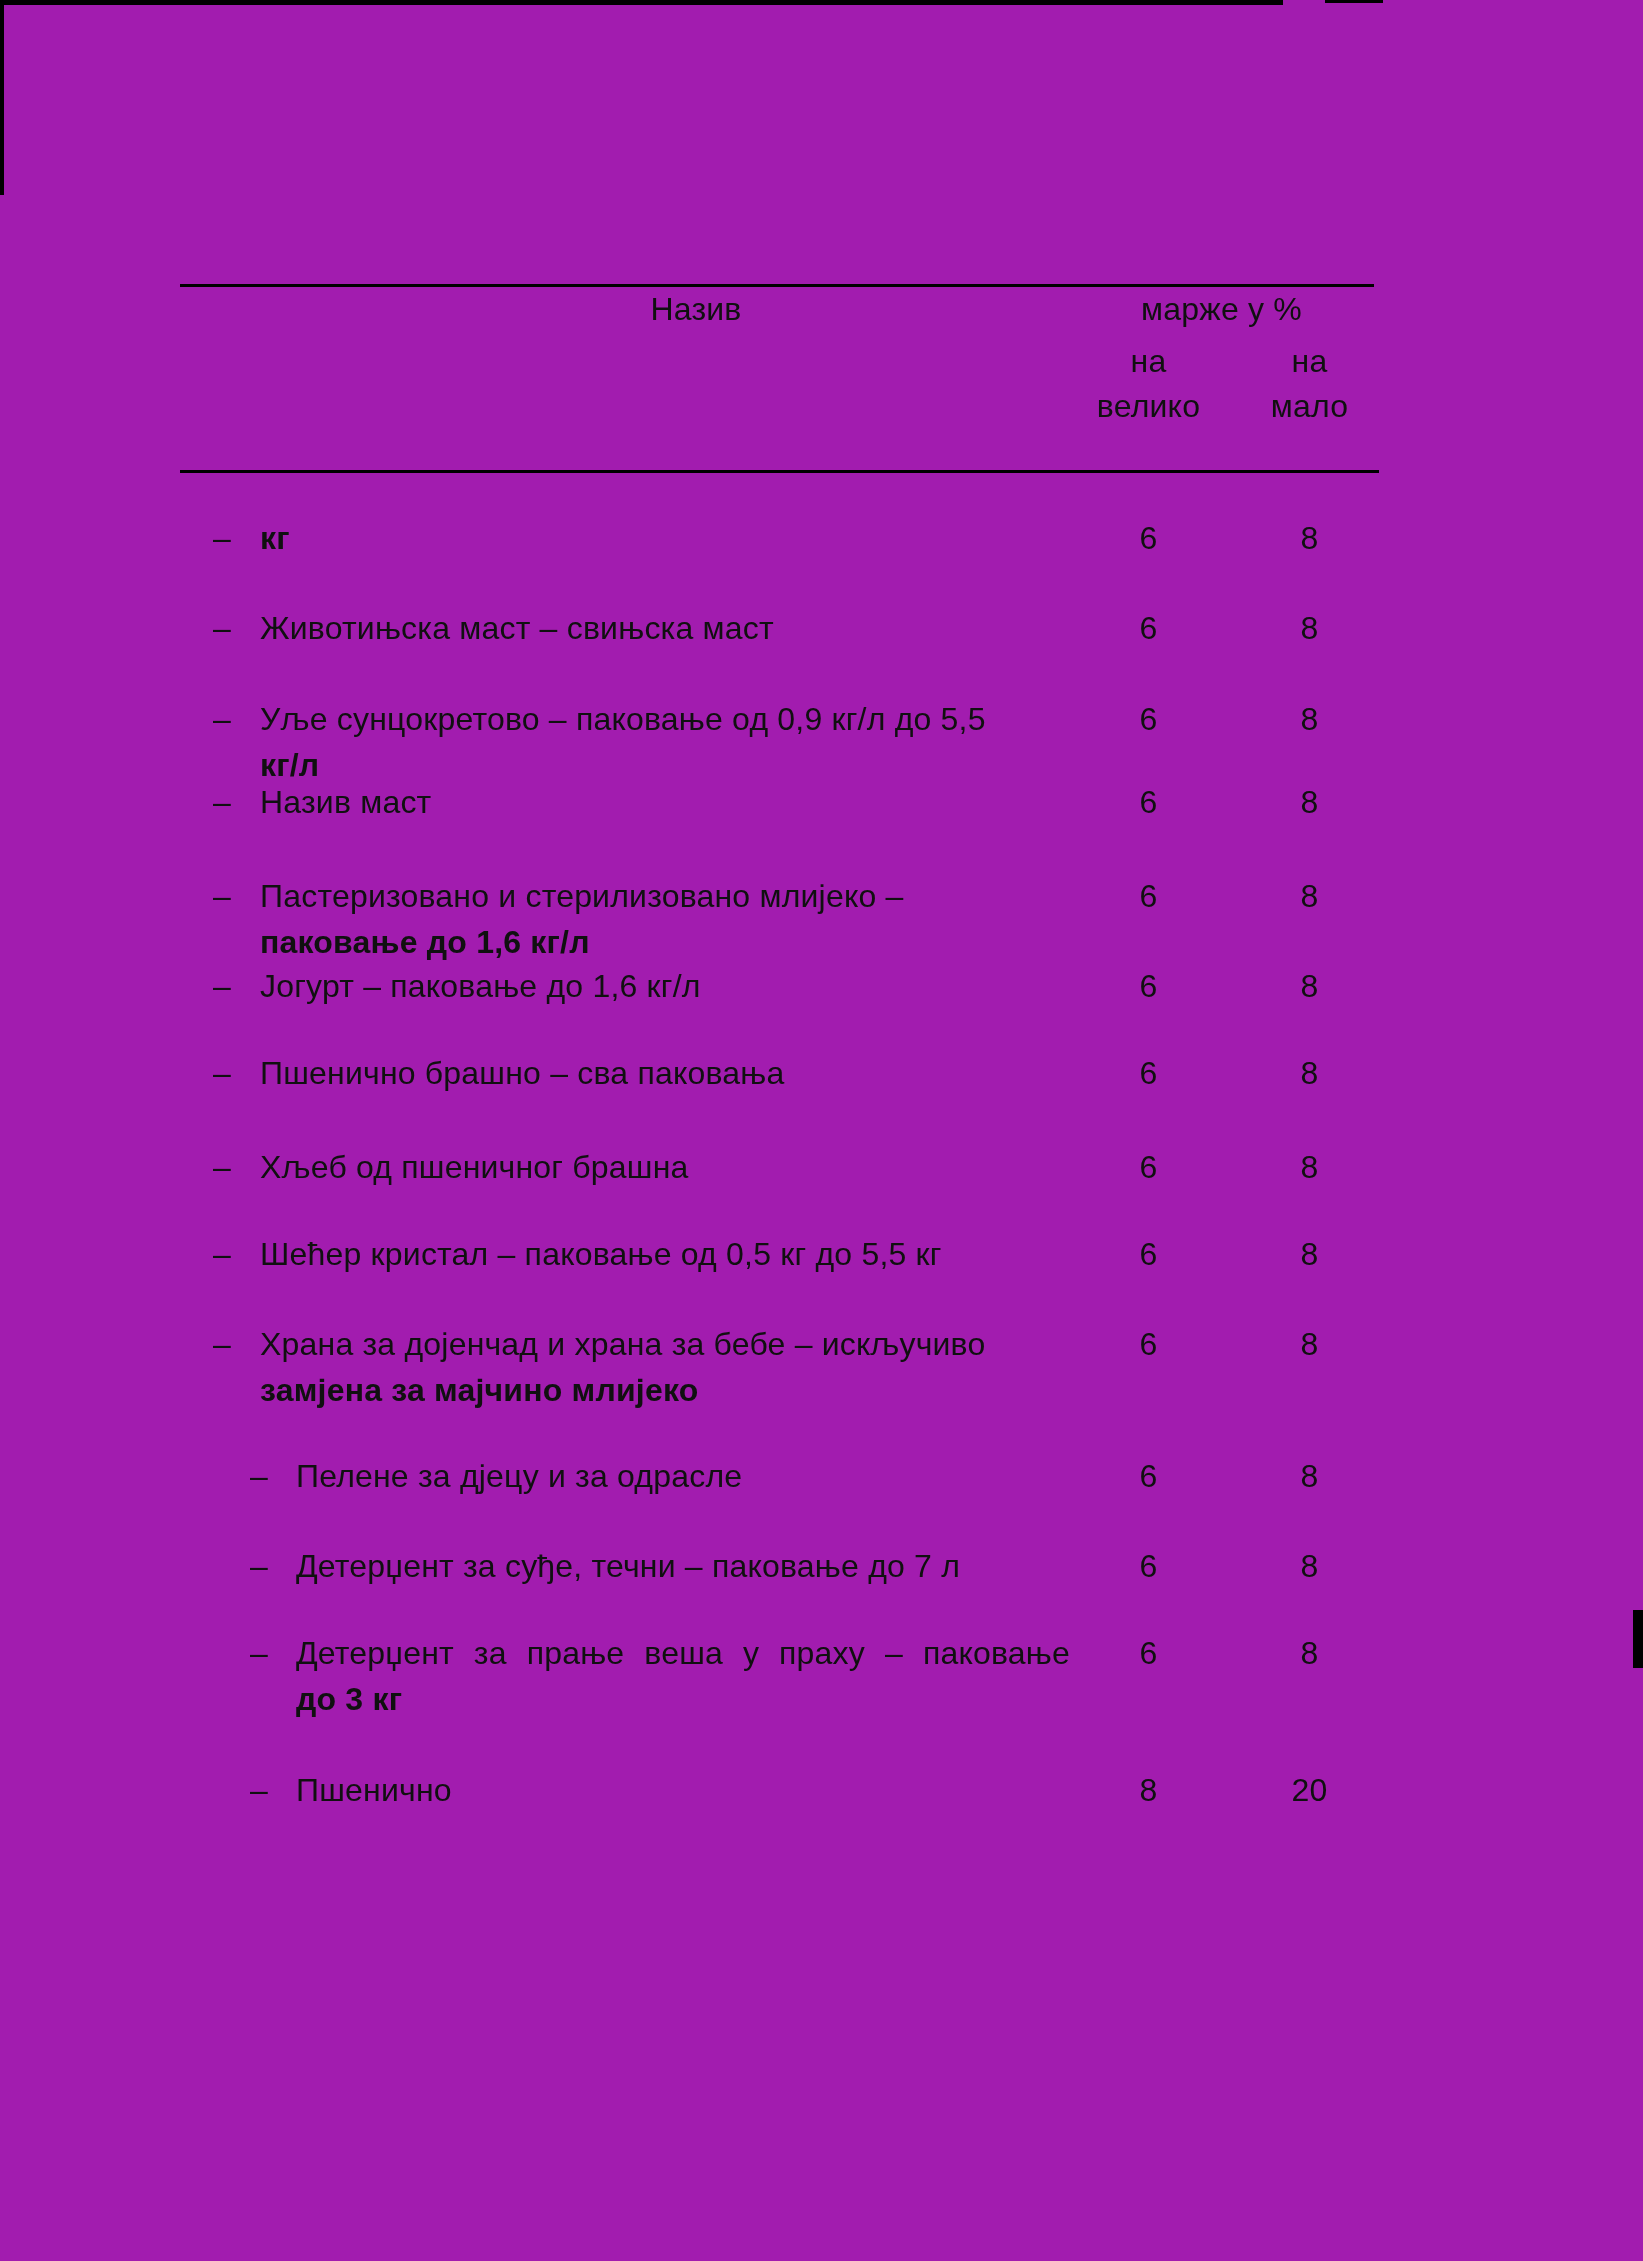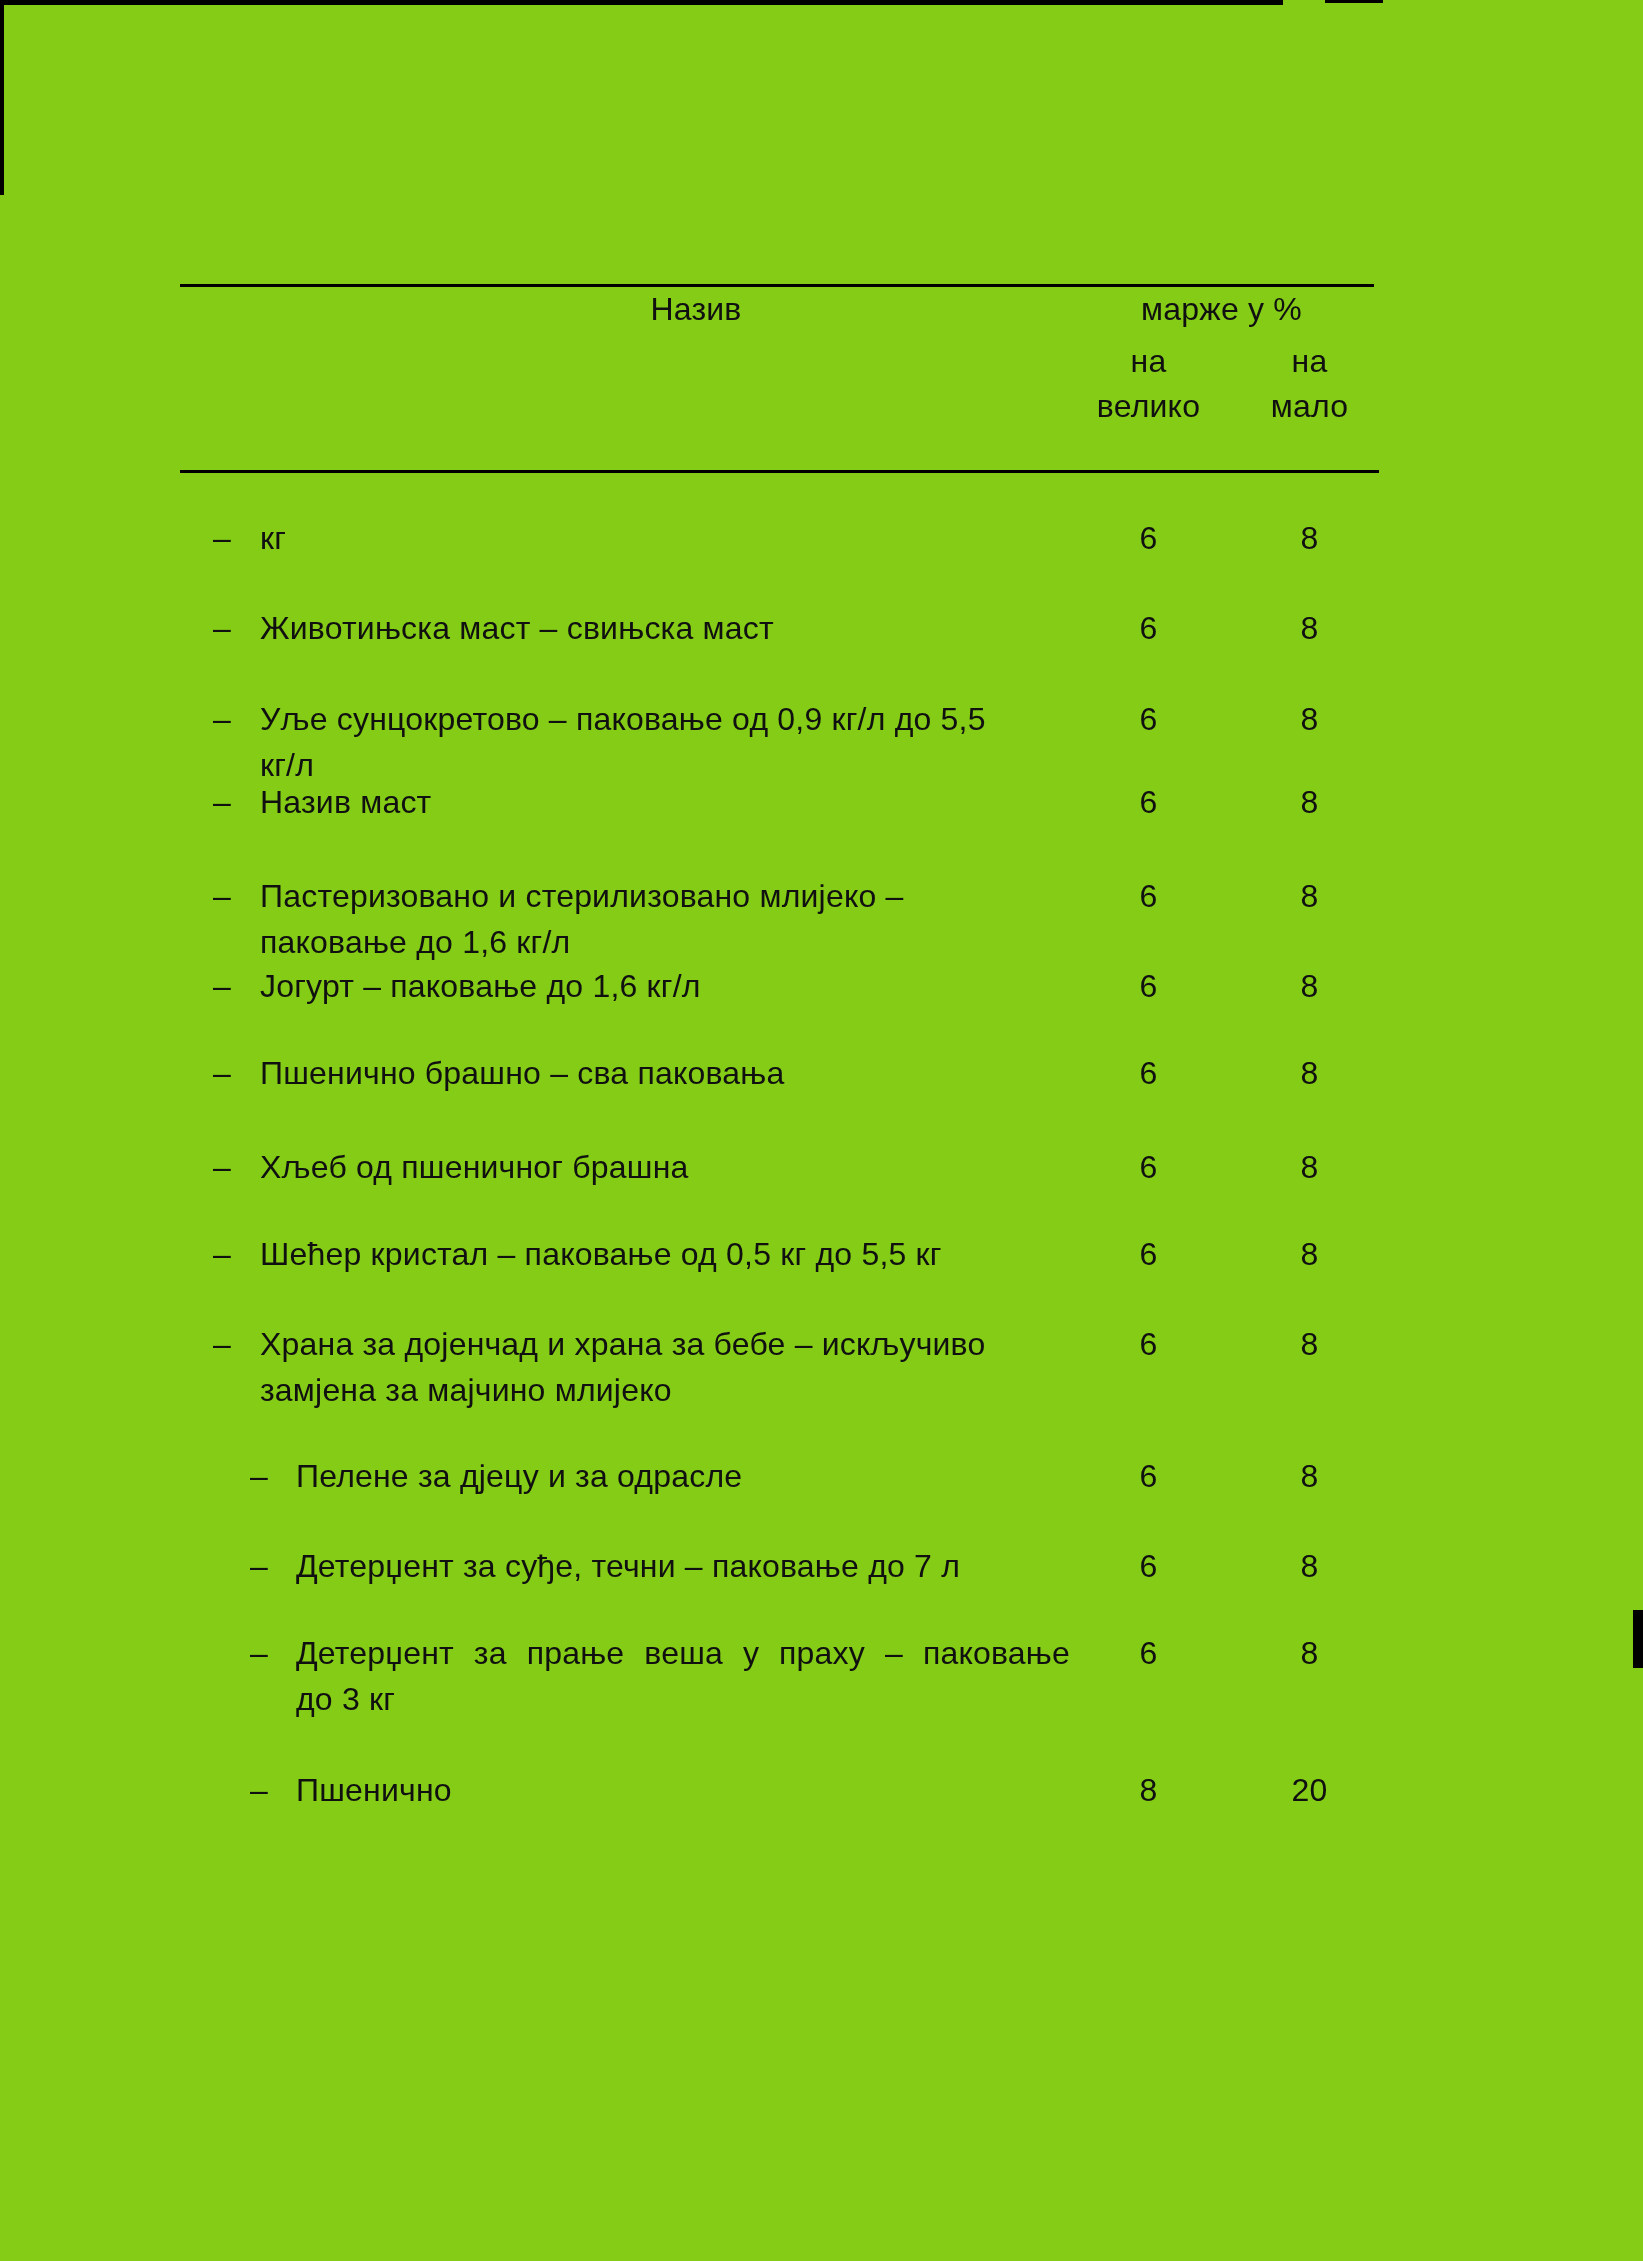--- a/index.html
+++ b/index.html
@@ -1,19 +1,19 @@
 <!DOCTYPE html>
 <html style="font-size:10.3px"><head>
 <meta charset="utf-8">
 <style>
   html,body{margin:0;padding:0;background:#e8e8e8;}
   .page{
     position:relative;
     width:1644px;height:2261px;
-    background:#84cc16;
+    background:#a21caf;
     overflow:hidden;
     font-family:"Liberation Sans", sans-serif;
     color:#101010;
     letter-spacing:0.2px;
   }
   
   .art{position:absolute;background:#000000;}
   .art-top{left:0;top:0;width:1283px;height:4.5px;}
   .art-top2{left:1325px;top:0;width:58px;height:2.6px;}
   .art-left{left:0;top:0;width:3.9px;height:195px;}
@@ -32,21 +32,21 @@
   .hdr-r2{left:1245px;top:387px;width:129px;}
   
   .row{position:absolute;left:0;width:1644px;font-size:32px;line-height:46px;}
   .row .dash{position:absolute;top:0;}
   .row .txt{position:absolute;top:0;}
   .main .dash{left:213px;}
   .main .txt{left:260px;width:810px;}
   .sub .dash{left:250px;}
   .sub .txt{left:296px;width:774px;}
   .l1,.l2{display:block;white-space:nowrap;}
-  .l2{white-space:normal;}
+  .l2{white-space:normal;font-weight:bold;}
   .justify .l1{text-align:justify;text-align-last:justify;}
   .v{position:absolute;top:0;width:129px;text-align:center;}
   .v-w{left:1084px;}
   .v-r{left:1245px;}
 </style>
 </head>
 <body>
 
 <div class="page">
 

